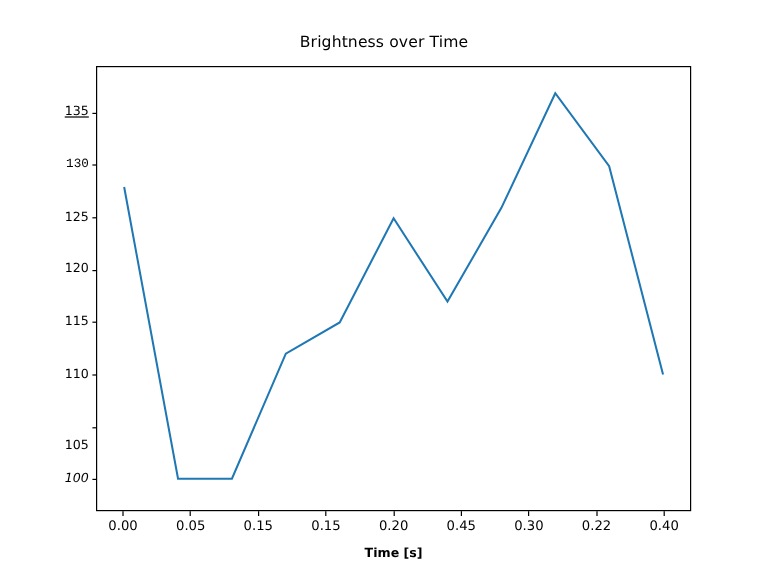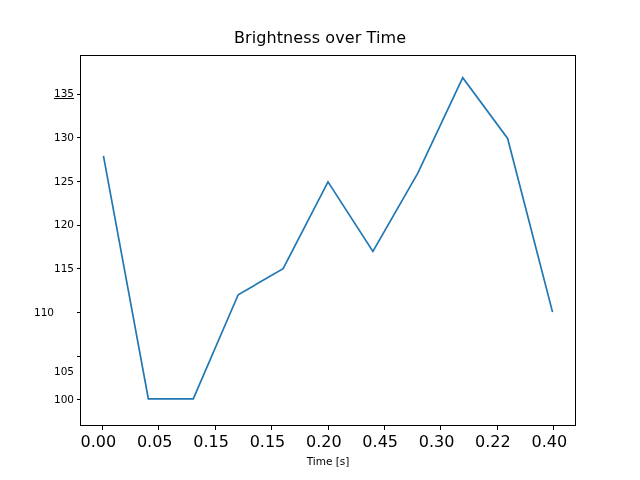--- a/index.html
+++ b/index.html
@@ -19,21 +19,21 @@
     height: 480px;
     background: #ffffff;
   }
   
   #chart-title {
     position: absolute;
     left: 0;
     top: 28px;
     width: 640px;
     text-align: center;
-    font-size: 16px;
+    font-size: 13px;
     color: #000000;
     letter-spacing: 0.1px;
   }
   
   #plot-area {
     position: absolute;
     left: 80px;
     top: 55px;
     width: 496px;
     height: 371px;
@@ -73,79 +73,81 @@
   }
   
   #x-axis-label {
     position: absolute;
     left: 80px;
     top: 455px;
     width: 496px;
     text-align: center;
     font-size: 10.5px;
     color: #000000;
+    font-weight: bold;
   }
   .xtick-group {
     position: absolute;
     top: 426px;
     width: 0;
   }
   .xtick-mark {
     position: absolute;
     left: -0.5px;
     top: 0;
     width: 1px;
     height: 3.5px;
     background: #000000;
   }
   .xtick-label {
     position: absolute;
     left: -22px;
     top: 6px;
     width: 44px;
-    font-size: 16px;
+    text-align: center;
+    font-size: 11px;
     color: #000000;
     white-space: nowrap;
   }
 </style>
 </head>
 <body>
 
 <div id="figure">
 
   <div id="chart-title">Brightness over Time</div>
 
   <div id="yticks-container">
       <div class="ytick-group" style="top: 399.812px; left: 80px; width: 0px;">
         <div class="ytick-mark"></div>
-        <div class="ytick-label" style="right: 6px; width: 60px; left: -66px;">100</div>
+        <div class="ytick-label" style="right: 6px; width: 60px; left: -66px; font-style: italic;">100</div>
       </div>
       <div class="ytick-group" style="top: 356.165px; left: 80px; width: 0px;">
         <div class="ytick-mark"></div>
         <div class="ytick-label" style="right: 6px; width: 60px; left: -66px; margin-top: 16px;">105</div>
       </div>
       <div class="ytick-group" style="top: 312.518px; left: 80px; width: 0px;">
         <div class="ytick-mark"></div>
-        <div class="ytick-label" style="right: 12px; width: 60px; left: -66px; text-align: center;">110</div>
+        <div class="ytick-label" style="right: 12px; width: 60px; left: -66px;">110</div>
       </div>
       <div class="ytick-group" style="top: 268.871px; left: 80px; width: 0px;">
         <div class="ytick-mark"></div>
         <div class="ytick-label" style="right: 6px; width: 60px; left: -66px; text-align: right;">115</div>
       </div>
       <div class="ytick-group" style="top: 225.224px; left: 80px; width: 0px;">
         <div class="ytick-mark"></div>
         <div class="ytick-label" style="right: 6px; width: 60px; left: -66px;">120</div>
       </div>
       <div class="ytick-group" style="top: 181.576px; left: 80px; width: 0px;">
         <div class="ytick-mark"></div>
         <div class="ytick-label" style="right: 6px; width: 60px; left: -66px;">125</div>
       </div>
       <div class="ytick-group" style="top: 137.929px; left: 80px; width: 0px;">
         <div class="ytick-mark"></div>
-        <div class="ytick-label" style="right: 22px; width: 60px; left: -66px;">130</div>
+        <div class="ytick-label" style="right: 22px; width: 60px; left: -66px; font-family: Liberation Mono, monospace;">130</div>
       </div>
       <div class="ytick-group" style="top: 94.2824px; left: 80px; width: 0px;">
         <div class="ytick-mark"></div>
         <div class="ytick-label" style="right: 6px; width: 60px; left: -66px; text-decoration: underline;">135</div>
       </div>
     </div>
 
   <div id="plot-area">
     <svg id="data-svg" viewBox="0 0 496 371" preserveAspectRatio="none">
       <polyline id="data-line" fill="none" stroke="#1f77b4" stroke-width="1.7" stroke-linejoin="miter" stroke-linecap="butt" points="22.55,100.39 67.64,344.81 112.73,344.81 157.82,240.06 202.91,213.87 248.00,126.58 293.09,196.41 338.18,117.85 383.27,21.82 428.36,82.93 473.45,257.52"></polyline>

